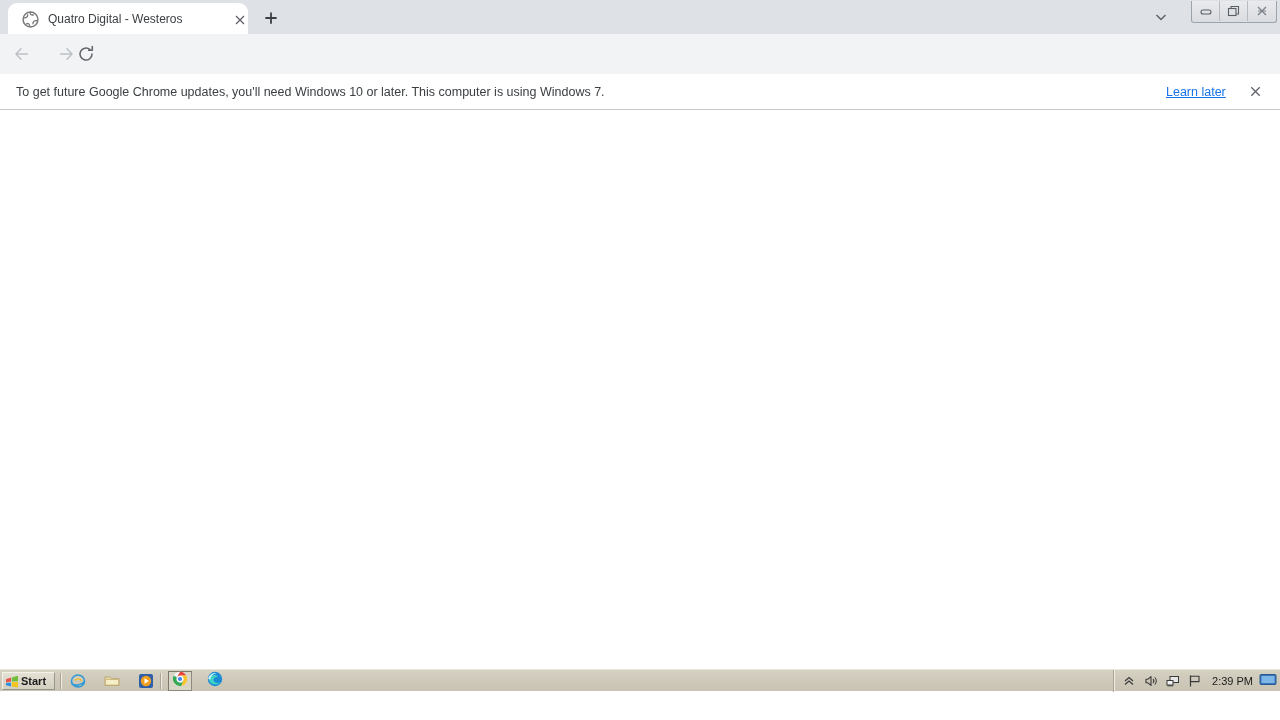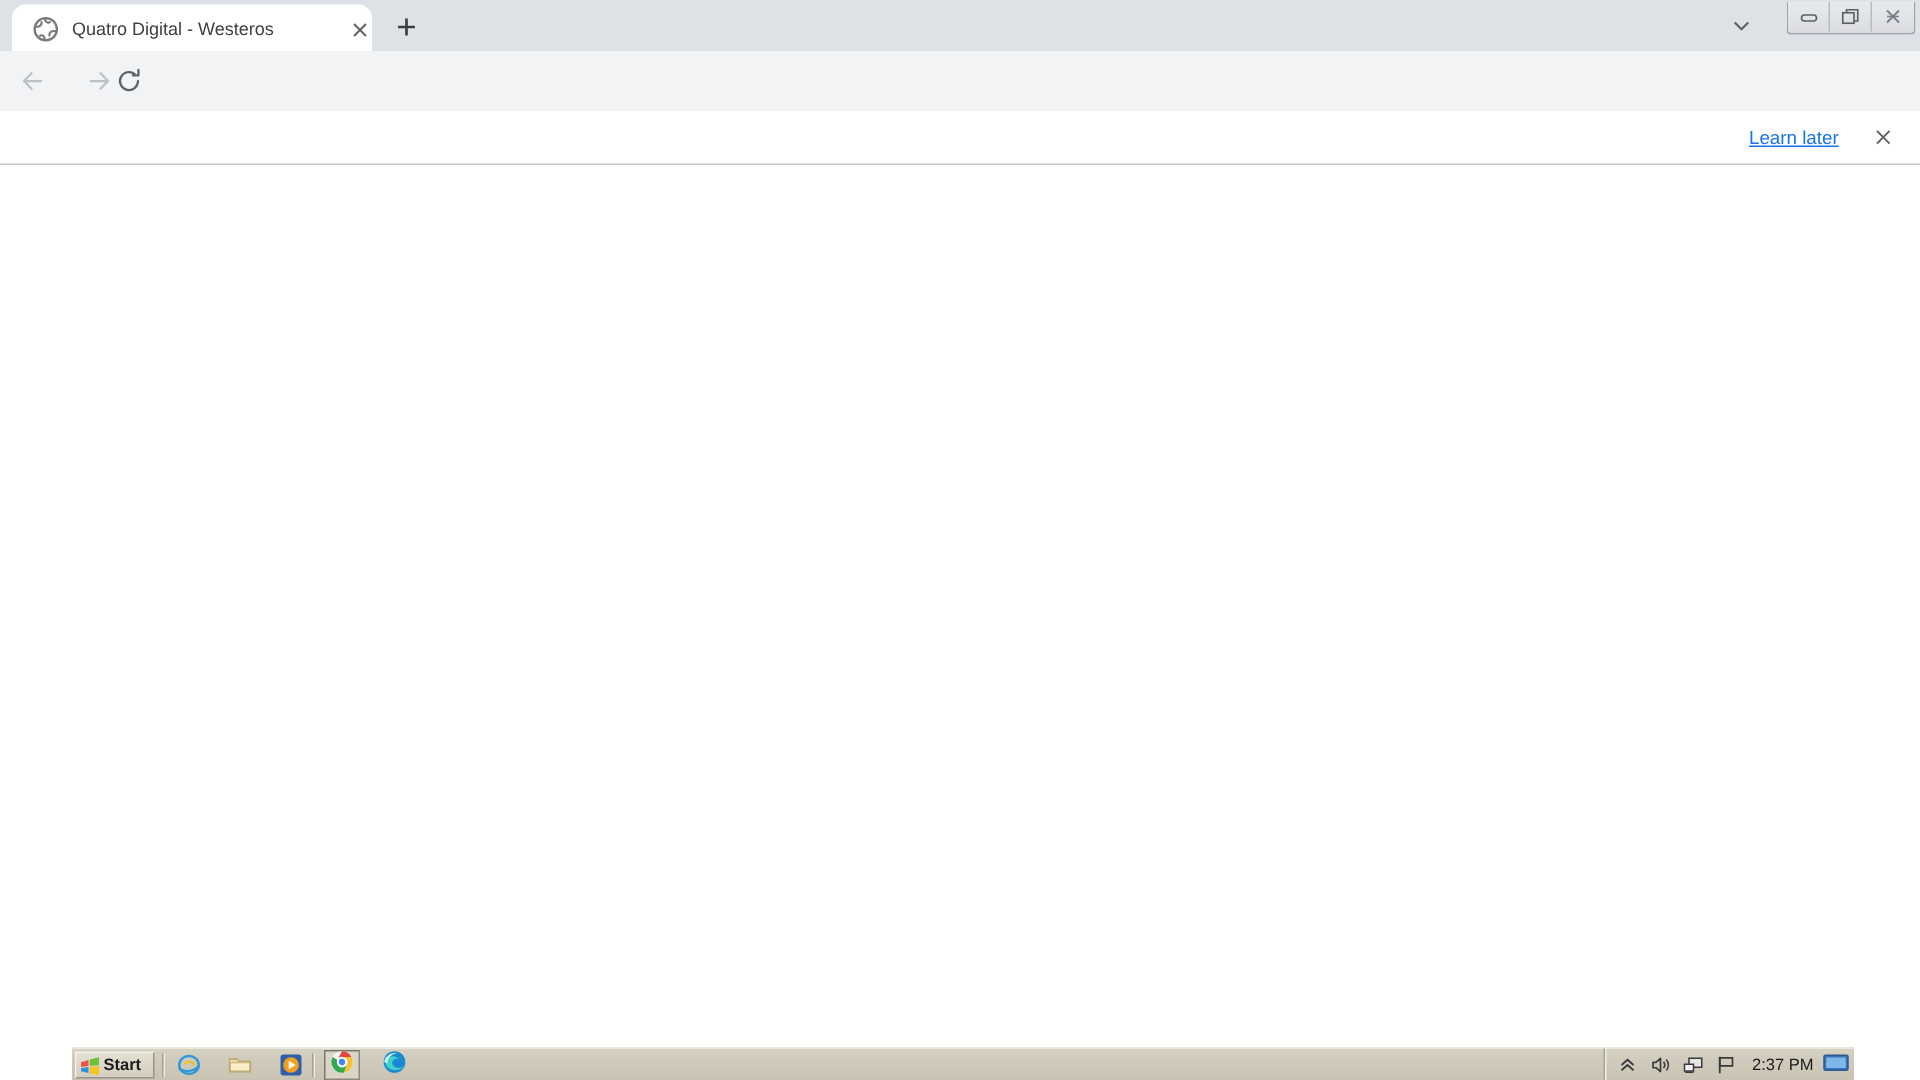--- a/index.html
+++ b/index.html
@@ -152,25 +152,24 @@
 
   
   .page-content {
     position: absolute; left: 0; top: 111px;
     width: 1280px; height: 587px;
     background: #ffffff;
   }
 
   
   .taskbar {
-    position: absolute; left: 0; top: 698px;
-    width: 1188px; height: 22px;
+    position: absolute; left: 0; top: 669px;
+    width: 1280px; height: 22px;
     background: linear-gradient(#d6d2c2, #cfcabb 40%, #c8c3b2);
     border-top: 1px solid #e9e6da;
-    margin-left: 48px;
   }
   .start-btn {
     position: absolute; left: 2px; top: 2px;
     width: 53px; height: 18px;
     background: linear-gradient(#e4e1d4, #d2cec0);
     border: 1px solid #9a958a;
     border-top-color: #f3f1e8;
     border-left-color: #f3f1e8;
     display: flex; align-items: center;
   }
@@ -351,20 +350,21 @@
     <div class="tb-icon tb-menu">
       <svg width="16" height="18" viewBox="0 0 16 18">
         <circle cx="8" cy="4" r="1.6" fill="#5f6368"></circle>
         <circle cx="8" cy="9" r="1.6" fill="#5f6368"></circle>
         <circle cx="8" cy="14" r="1.6" fill="#5f6368"></circle>
       </svg>
     </div>
   </div>
 
   <div class="infobar">
+    <span class="infobar-text">To get future Google Chrome updates, you'll need Windows 10 or later. This computer is using Windows 7.</span>
     <a class="infobar-link">Learn later</a>
     <span class="infobar-close">
       <svg width="15" height="15" viewBox="0 0 16 16">
         <path d="M3.5 3.5 L12.5 12.5 M12.5 3.5 L3.5 12.5" stroke="#5f6368" stroke-width="1.4" fill="none"></path>
       </svg>
     </span>
   </div>
 
   <div class="page-content">
 
@@ -462,21 +462,21 @@
       </svg>
     </div>
 
     <div class="tray-icon">
       <svg width="14" height="14" viewBox="0 0 14 14">
         <path d="M2.5 1.5 V12.5" stroke="#3a3a3a" stroke-width="1.2"></path>
         <path d="M2.5 2.2 H11 V7.6 H2.5 Z" fill="none" stroke="#3a3a3a" stroke-width="1.1"></path>
       </svg>
     </div>
 
-    <span class="tray-clock">2:37 PM</span>
+    <span class="tray-clock">2:39 PM</span>
 
     <div class="show-desktop">
       <svg width="18" height="14" viewBox="0 0 18 14">
         <rect x="1" y="1.5" width="16" height="10" rx="1" fill="#3a74b8" stroke="#2a5a92" stroke-width="1"></rect>
         <rect x="2.5" y="3" width="13" height="7" fill="#7fb6e8"></rect>
       </svg>
     </div>
   </div>
 </div>
 

